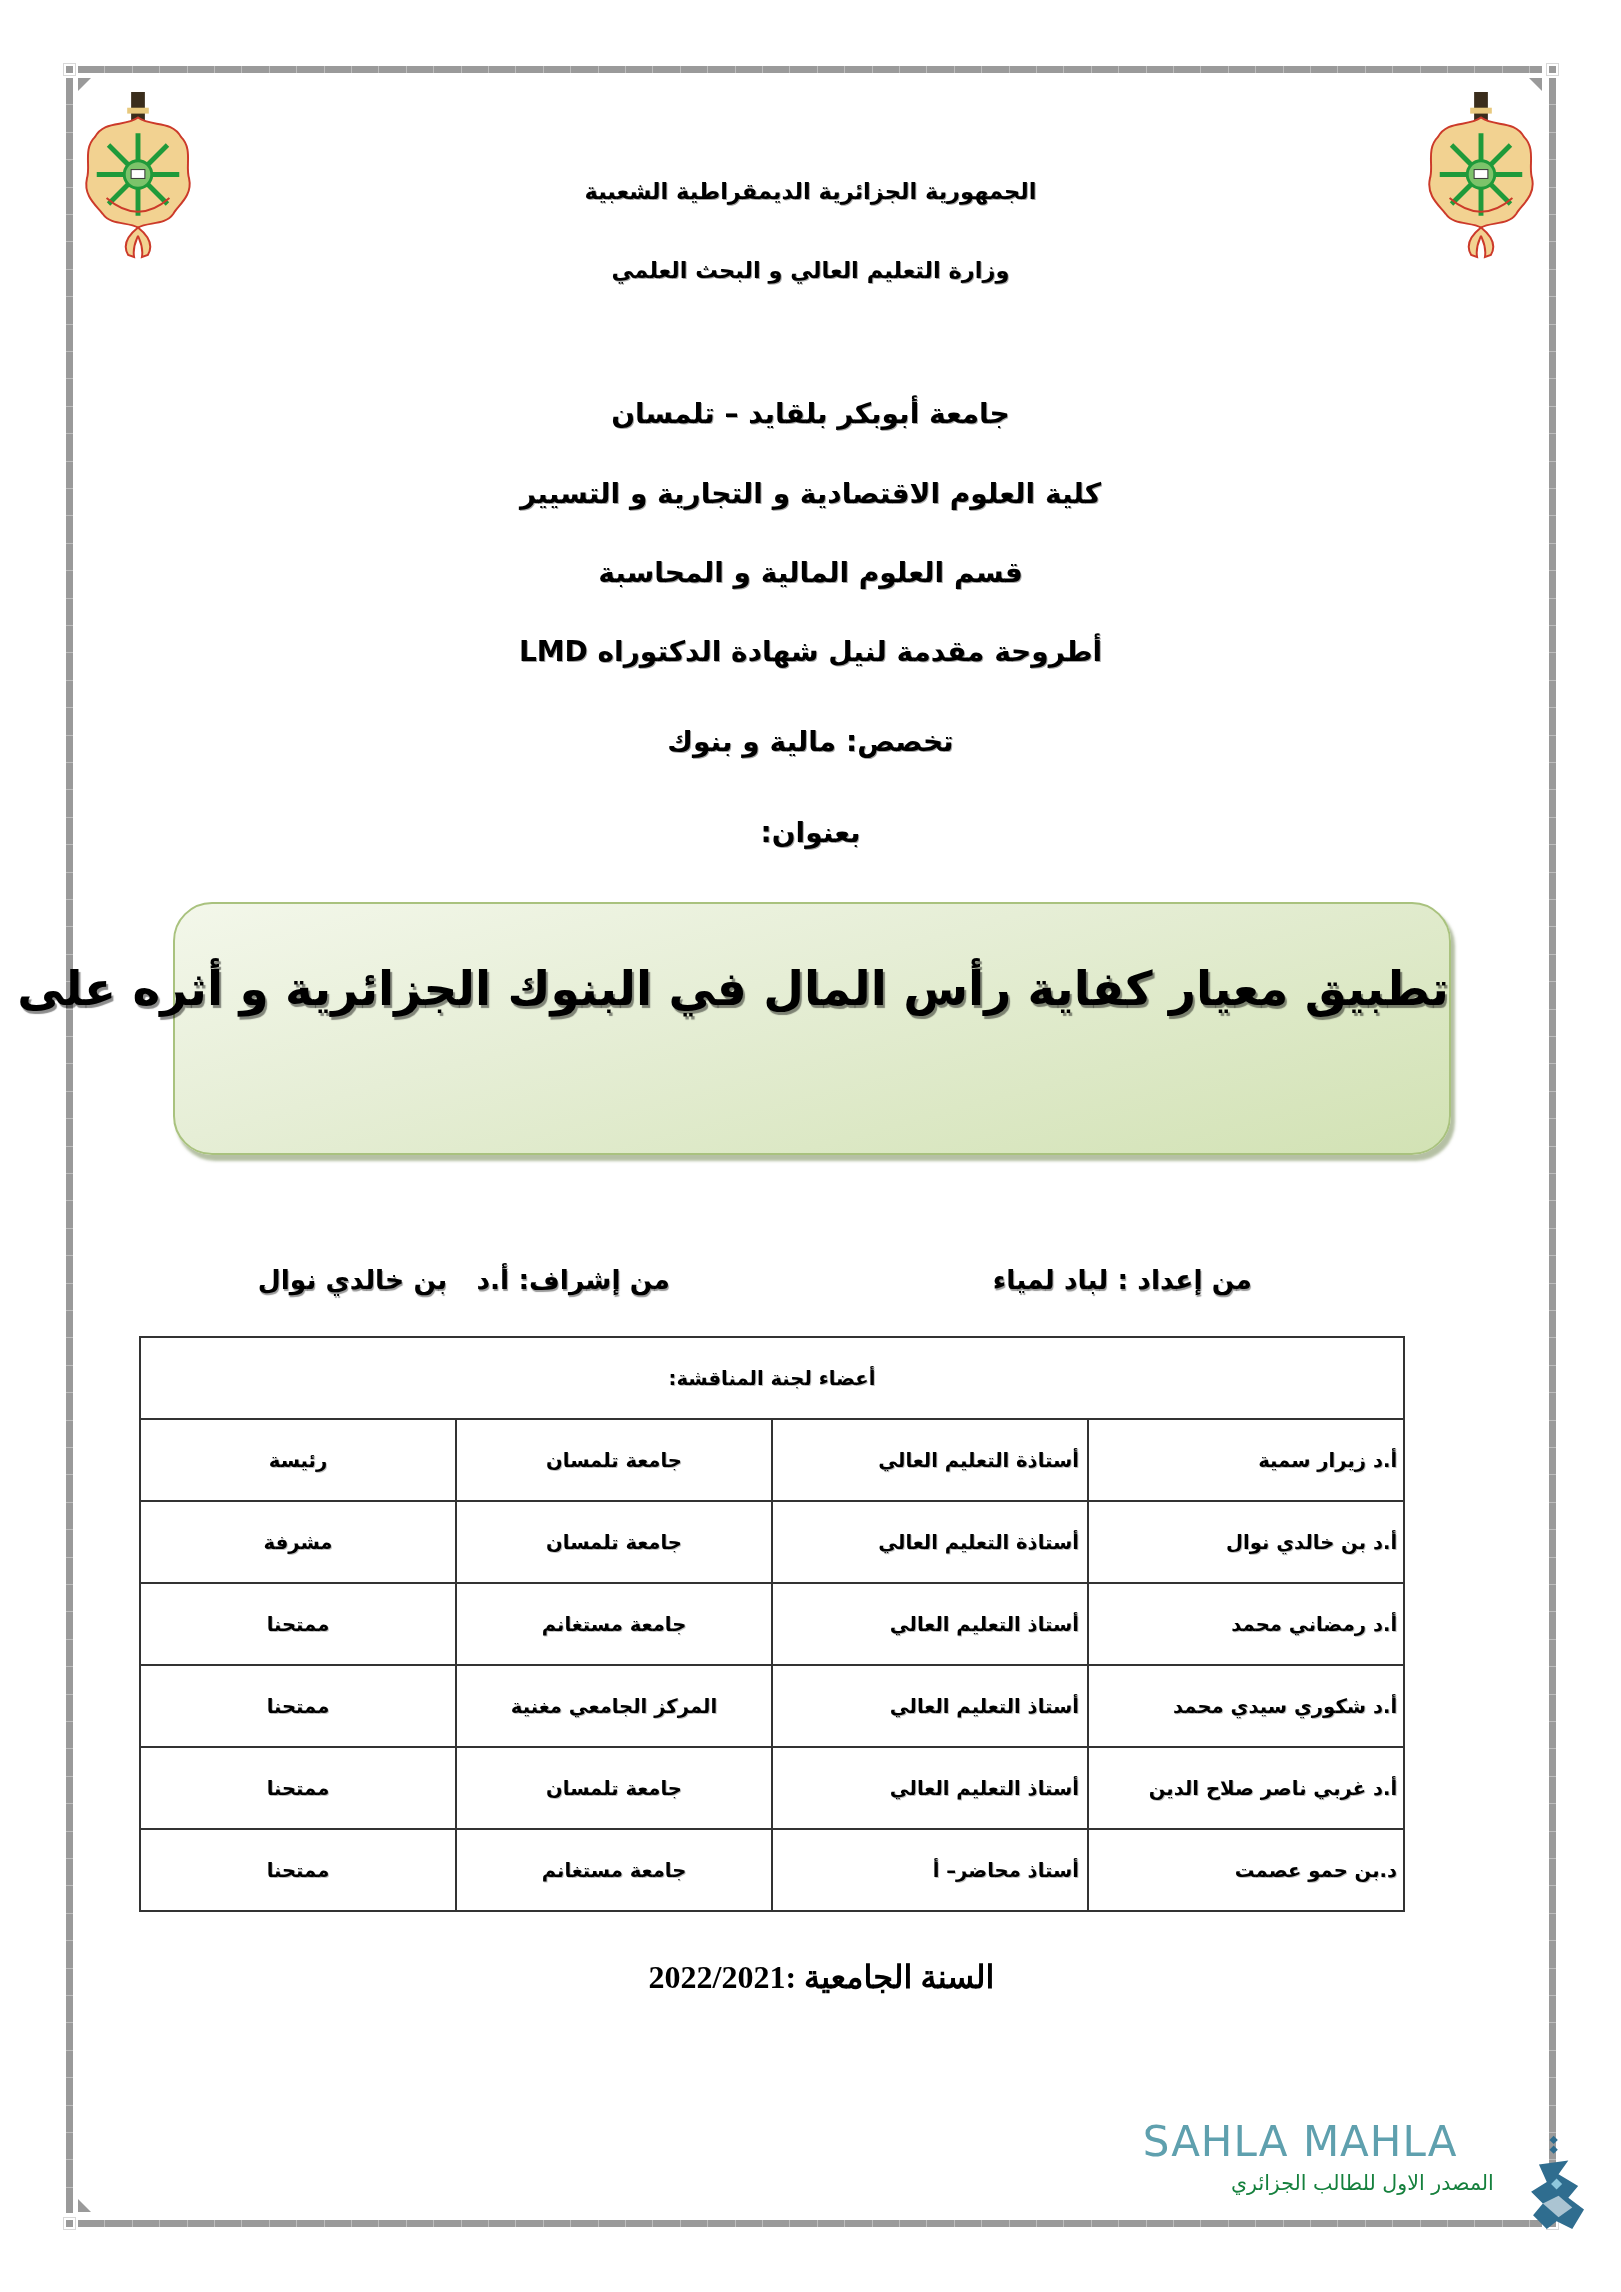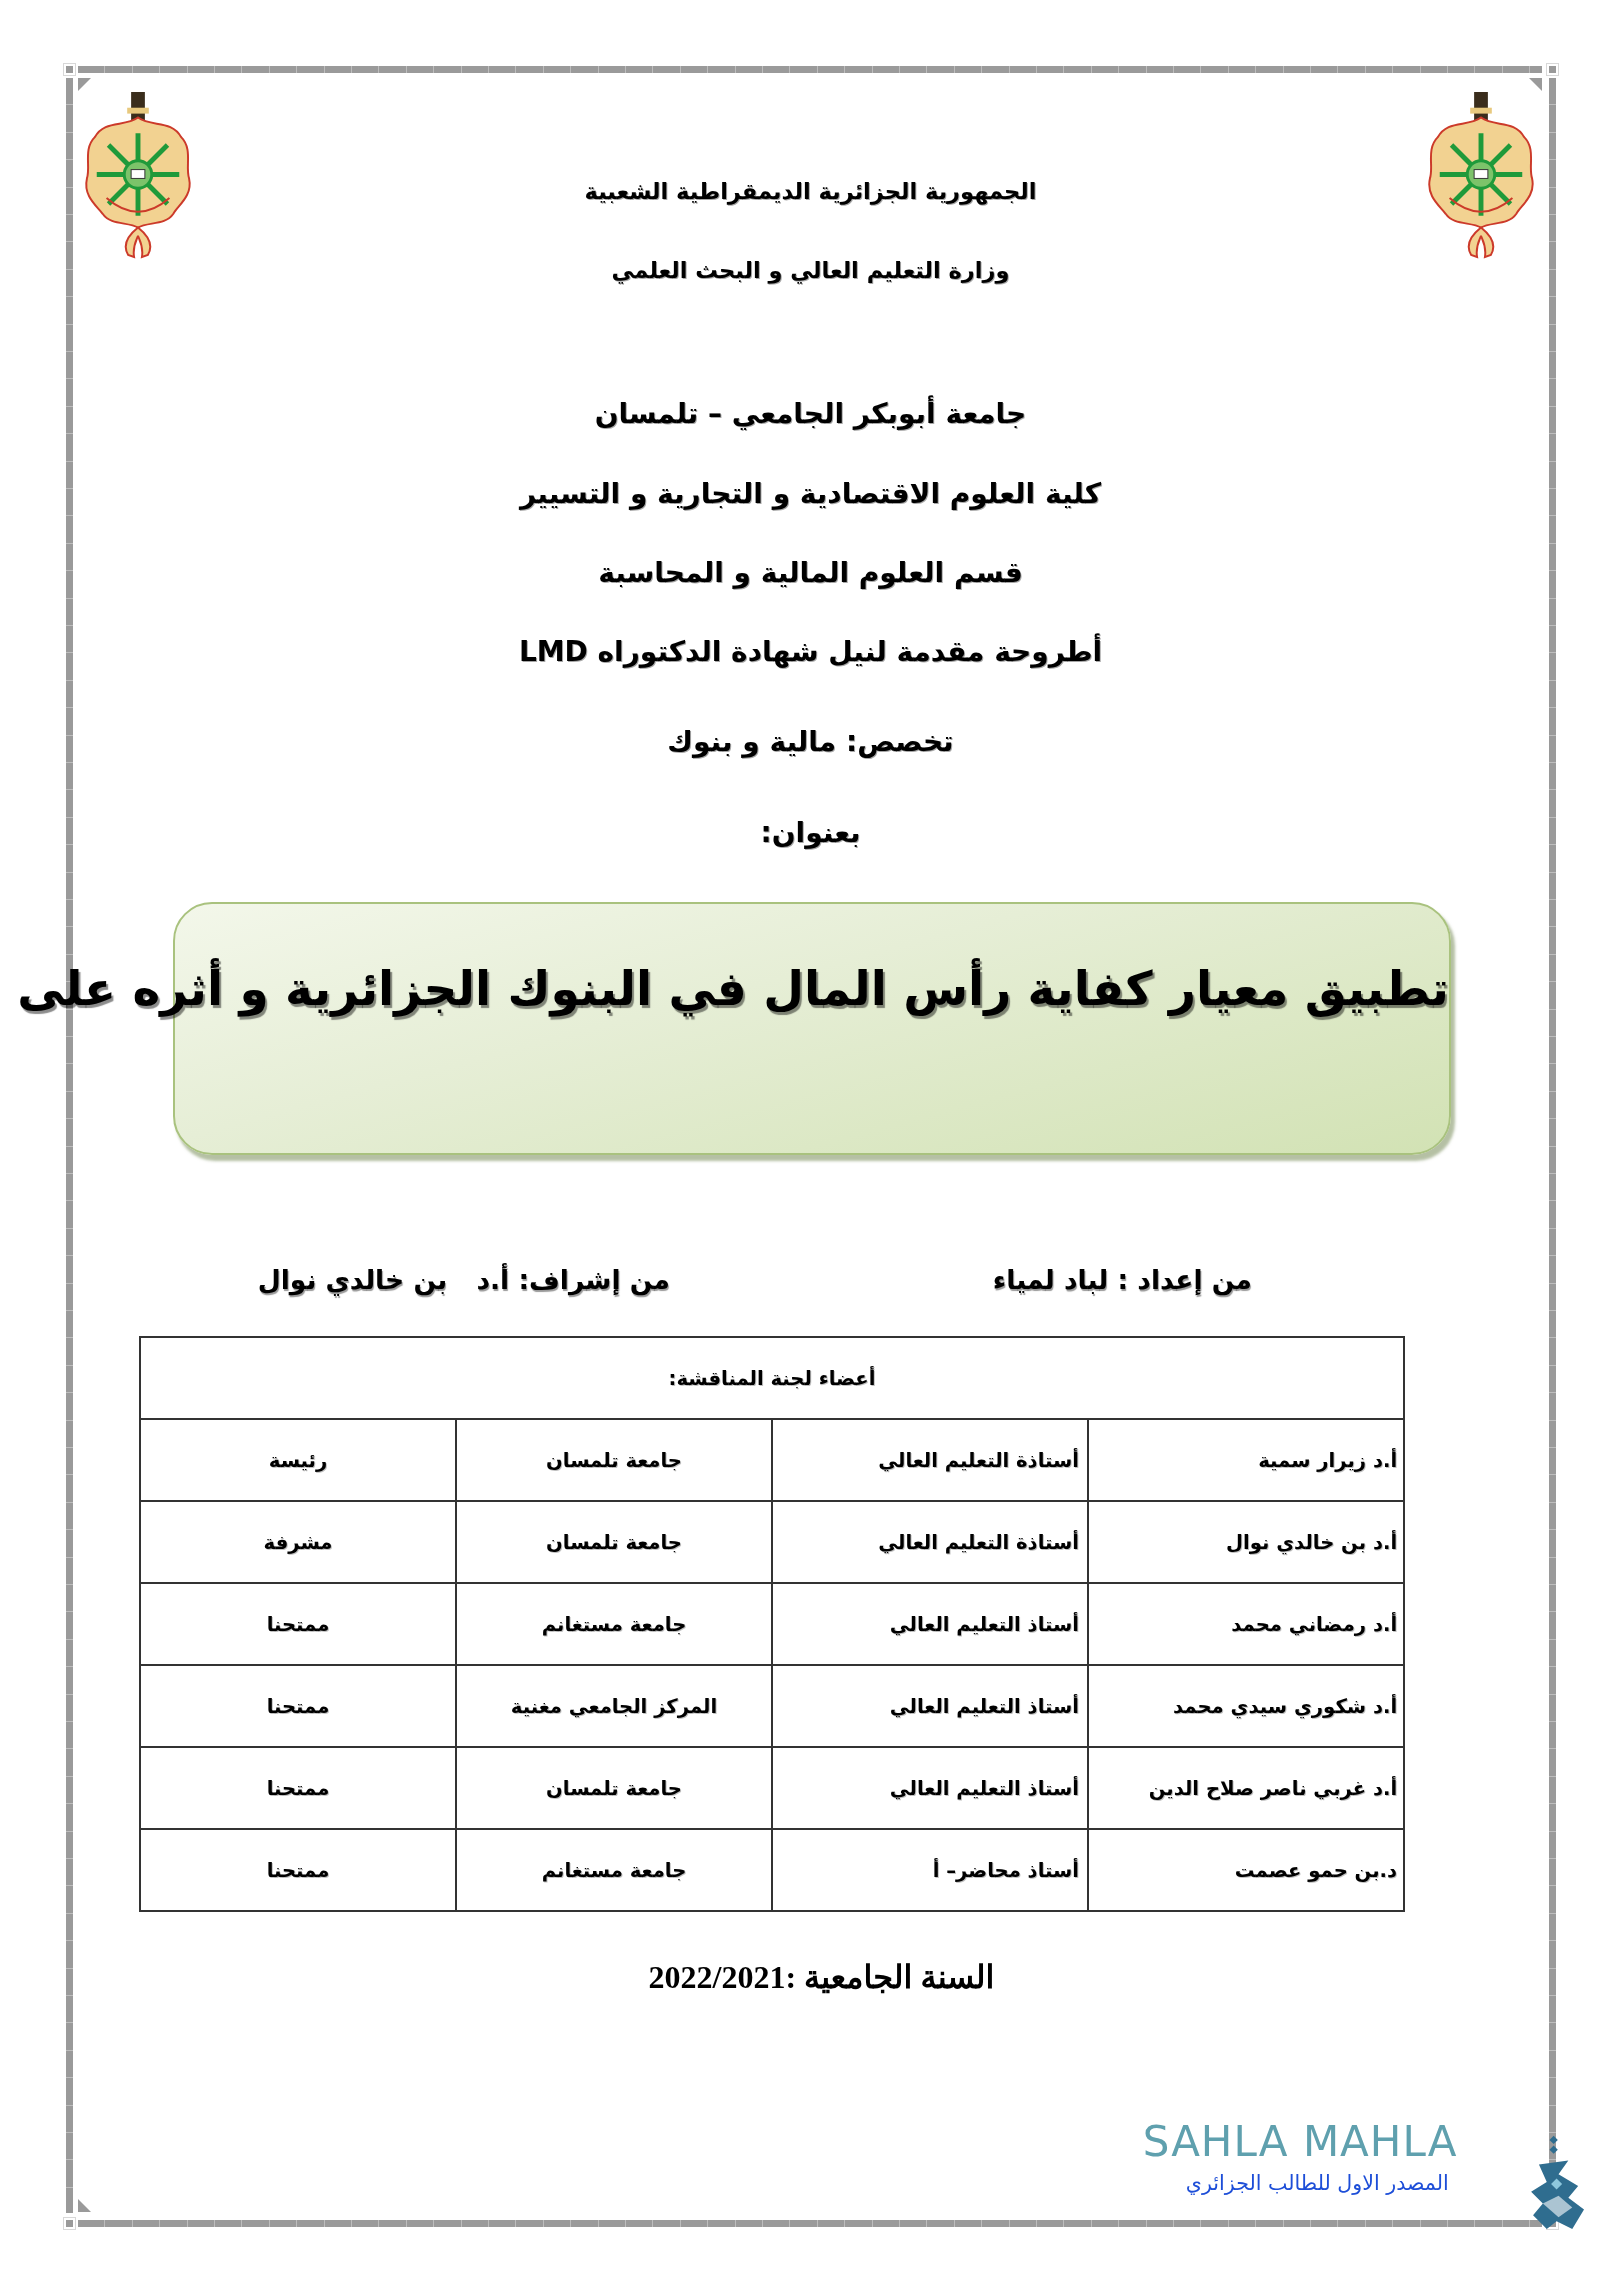--- a/index.html
+++ b/index.html
@@ -80,21 +80,21 @@
 
   .year {
     position: absolute; left: 0; width: 1621px; top: 1958px; text-align: center;
     direction: rtl; font-family: "Liberation Serif", "DejaVu Serif", serif;
     font-size: 32px; font-weight: bold; white-space: nowrap;
   }
   .year .num { direction: ltr; unicode-bidi: isolate; display: inline-block; margin-left: 22px; }
 
   .watermark { position: absolute; left: 1129px; top: 2117px; width: 421px; height: 108px; }
   .wm-en { position: absolute; left: 13.7px; top: 0; font-family: "DejaVu Sans", sans-serif; font-size: 42px; letter-spacing: 1px; color: #5fa0ae; white-space: nowrap; }
-  .wm-ar { position: absolute; left: 11.8px; top: 54px; width: 353px; text-align: center; direction: rtl; font-size: 20.6px; color: #1d4ed8; white-space: nowrap; }
+  .wm-ar { position: absolute; left: 11.8px; top: 54px; width: 353px; text-align: right; direction: rtl; font-size: 20.6px; color: #15803d; white-space: nowrap; }
   .wm-icon { position: absolute; left: 400px; top: 17.6px; width: 63px; height: 98px; }
 </style>
 </head>
 <body>
 
 <div class="frame top"></div>
 <div class="frame bottom"></div>
 <div class="frame left"></div>
 <div class="frame right"></div>
 <div class="corner-sq" style="left:66px;top:66px;"></div>
@@ -131,21 +131,21 @@
     <line x1="86" y1="58" x2="26" y2="118"></line>
   </g>
   <circle cx="56" cy="88" r="14" fill="#7cc36a" stroke="#1f9a3a" stroke-width="3"></circle>
   <rect x="49" y="83" width="14" height="9" fill="#fff" stroke="#333" stroke-width="1"></rect>
   <path d="M24 112 Q56 140 88 112" stroke="#cc3a2a" stroke-width="2" fill="none"></path>
   <path d="M56 142 C 46 150, 40 160, 46 170 L 52 172 C 50 160, 56 152, 56 150 C 56 152, 62 160, 60 172 L 66 170 C 72 160, 66 150, 56 142 Z" fill="#f2d291" stroke="#cc3a2a" stroke-width="2"></path>
 </svg>
 
 <div class="center-line l1">الجمهورية الجزائرية الديمقراطية الشعبية</div>
 <div class="center-line l2">وزارة التعليم العالي و البحث العلمي</div>
-<div class="center-line l3">جامعة أبوبكر الجامعي – تلمسان</div>
+<div class="center-line l3">جامعة أبوبكر بلقايد – تلمسان</div>
 <div class="center-line l4">كلية العلوم الاقتصادية و التجارية و التسيير</div>
 <div class="center-line l5">قسم العلوم المالية و المحاسبة</div>
 <div class="center-line l6">أطروحة مقدمة لنيل شهادة الدكتوراه LMD</div>
 <div class="center-line l7">
   <span>تخصص:</span>
   <span>مالية و بنوك</span>
 </div>
 <div class="center-line l8">
   <span>بعنوان:</span>
 </div>

